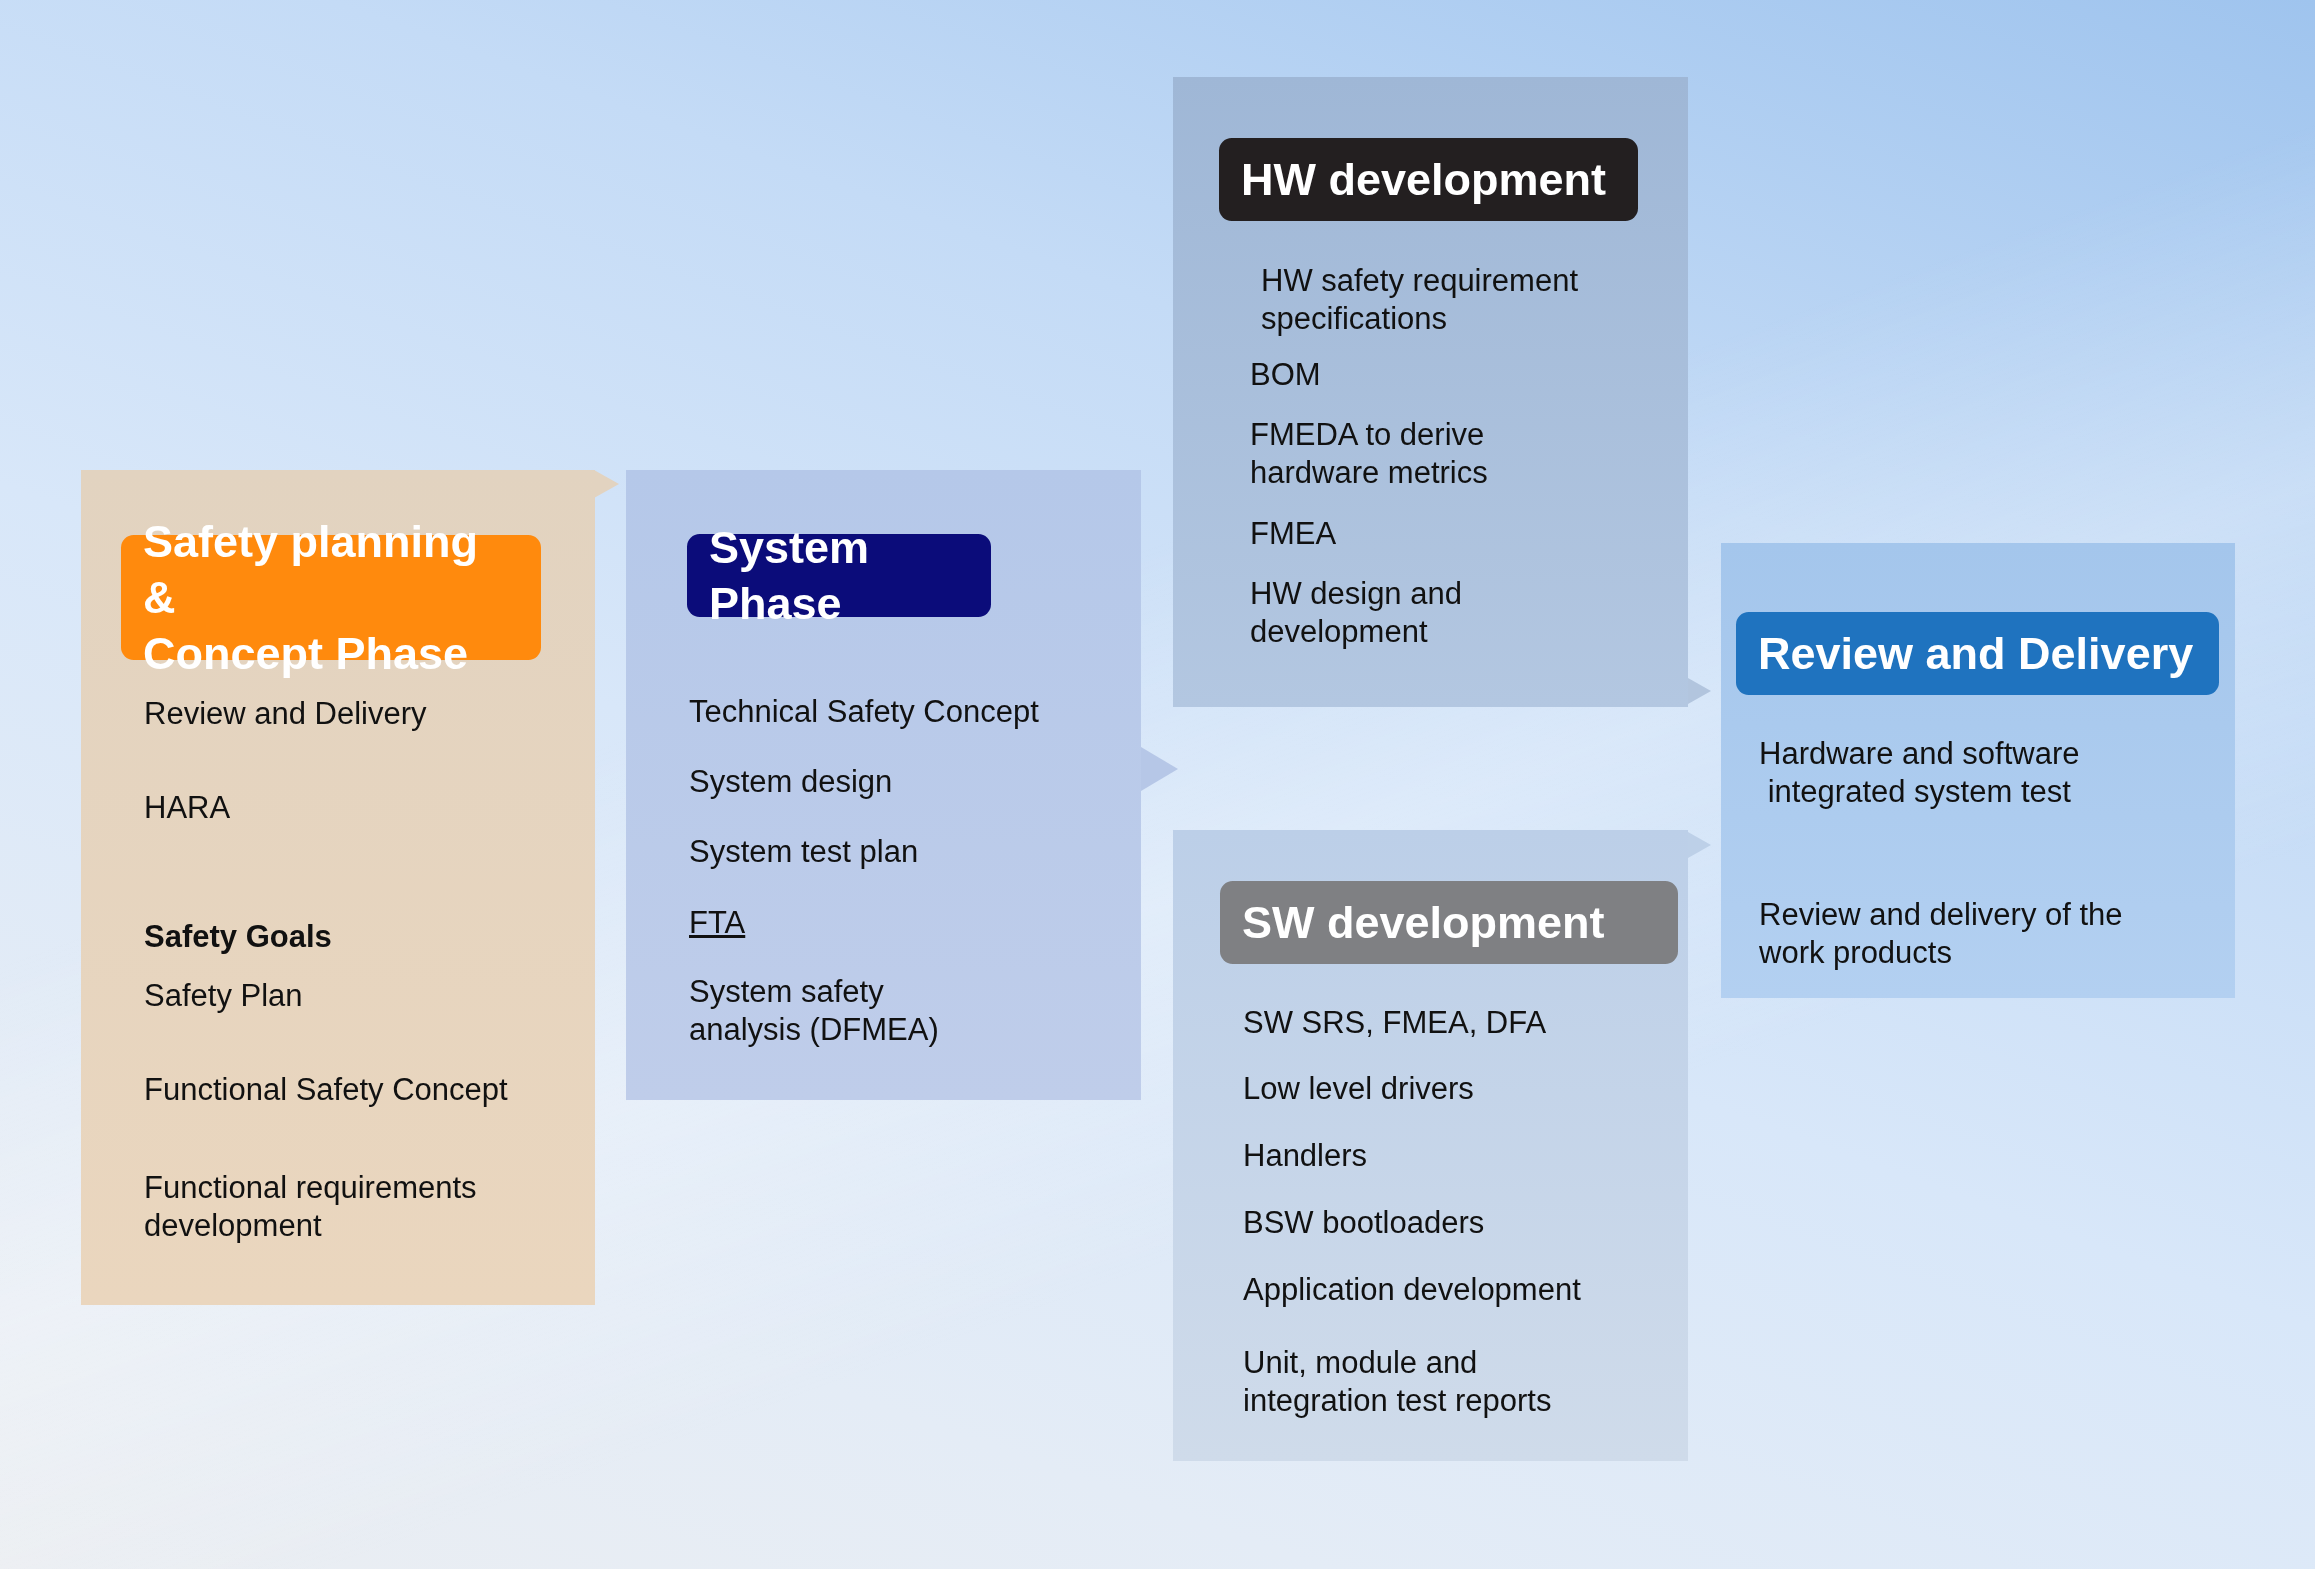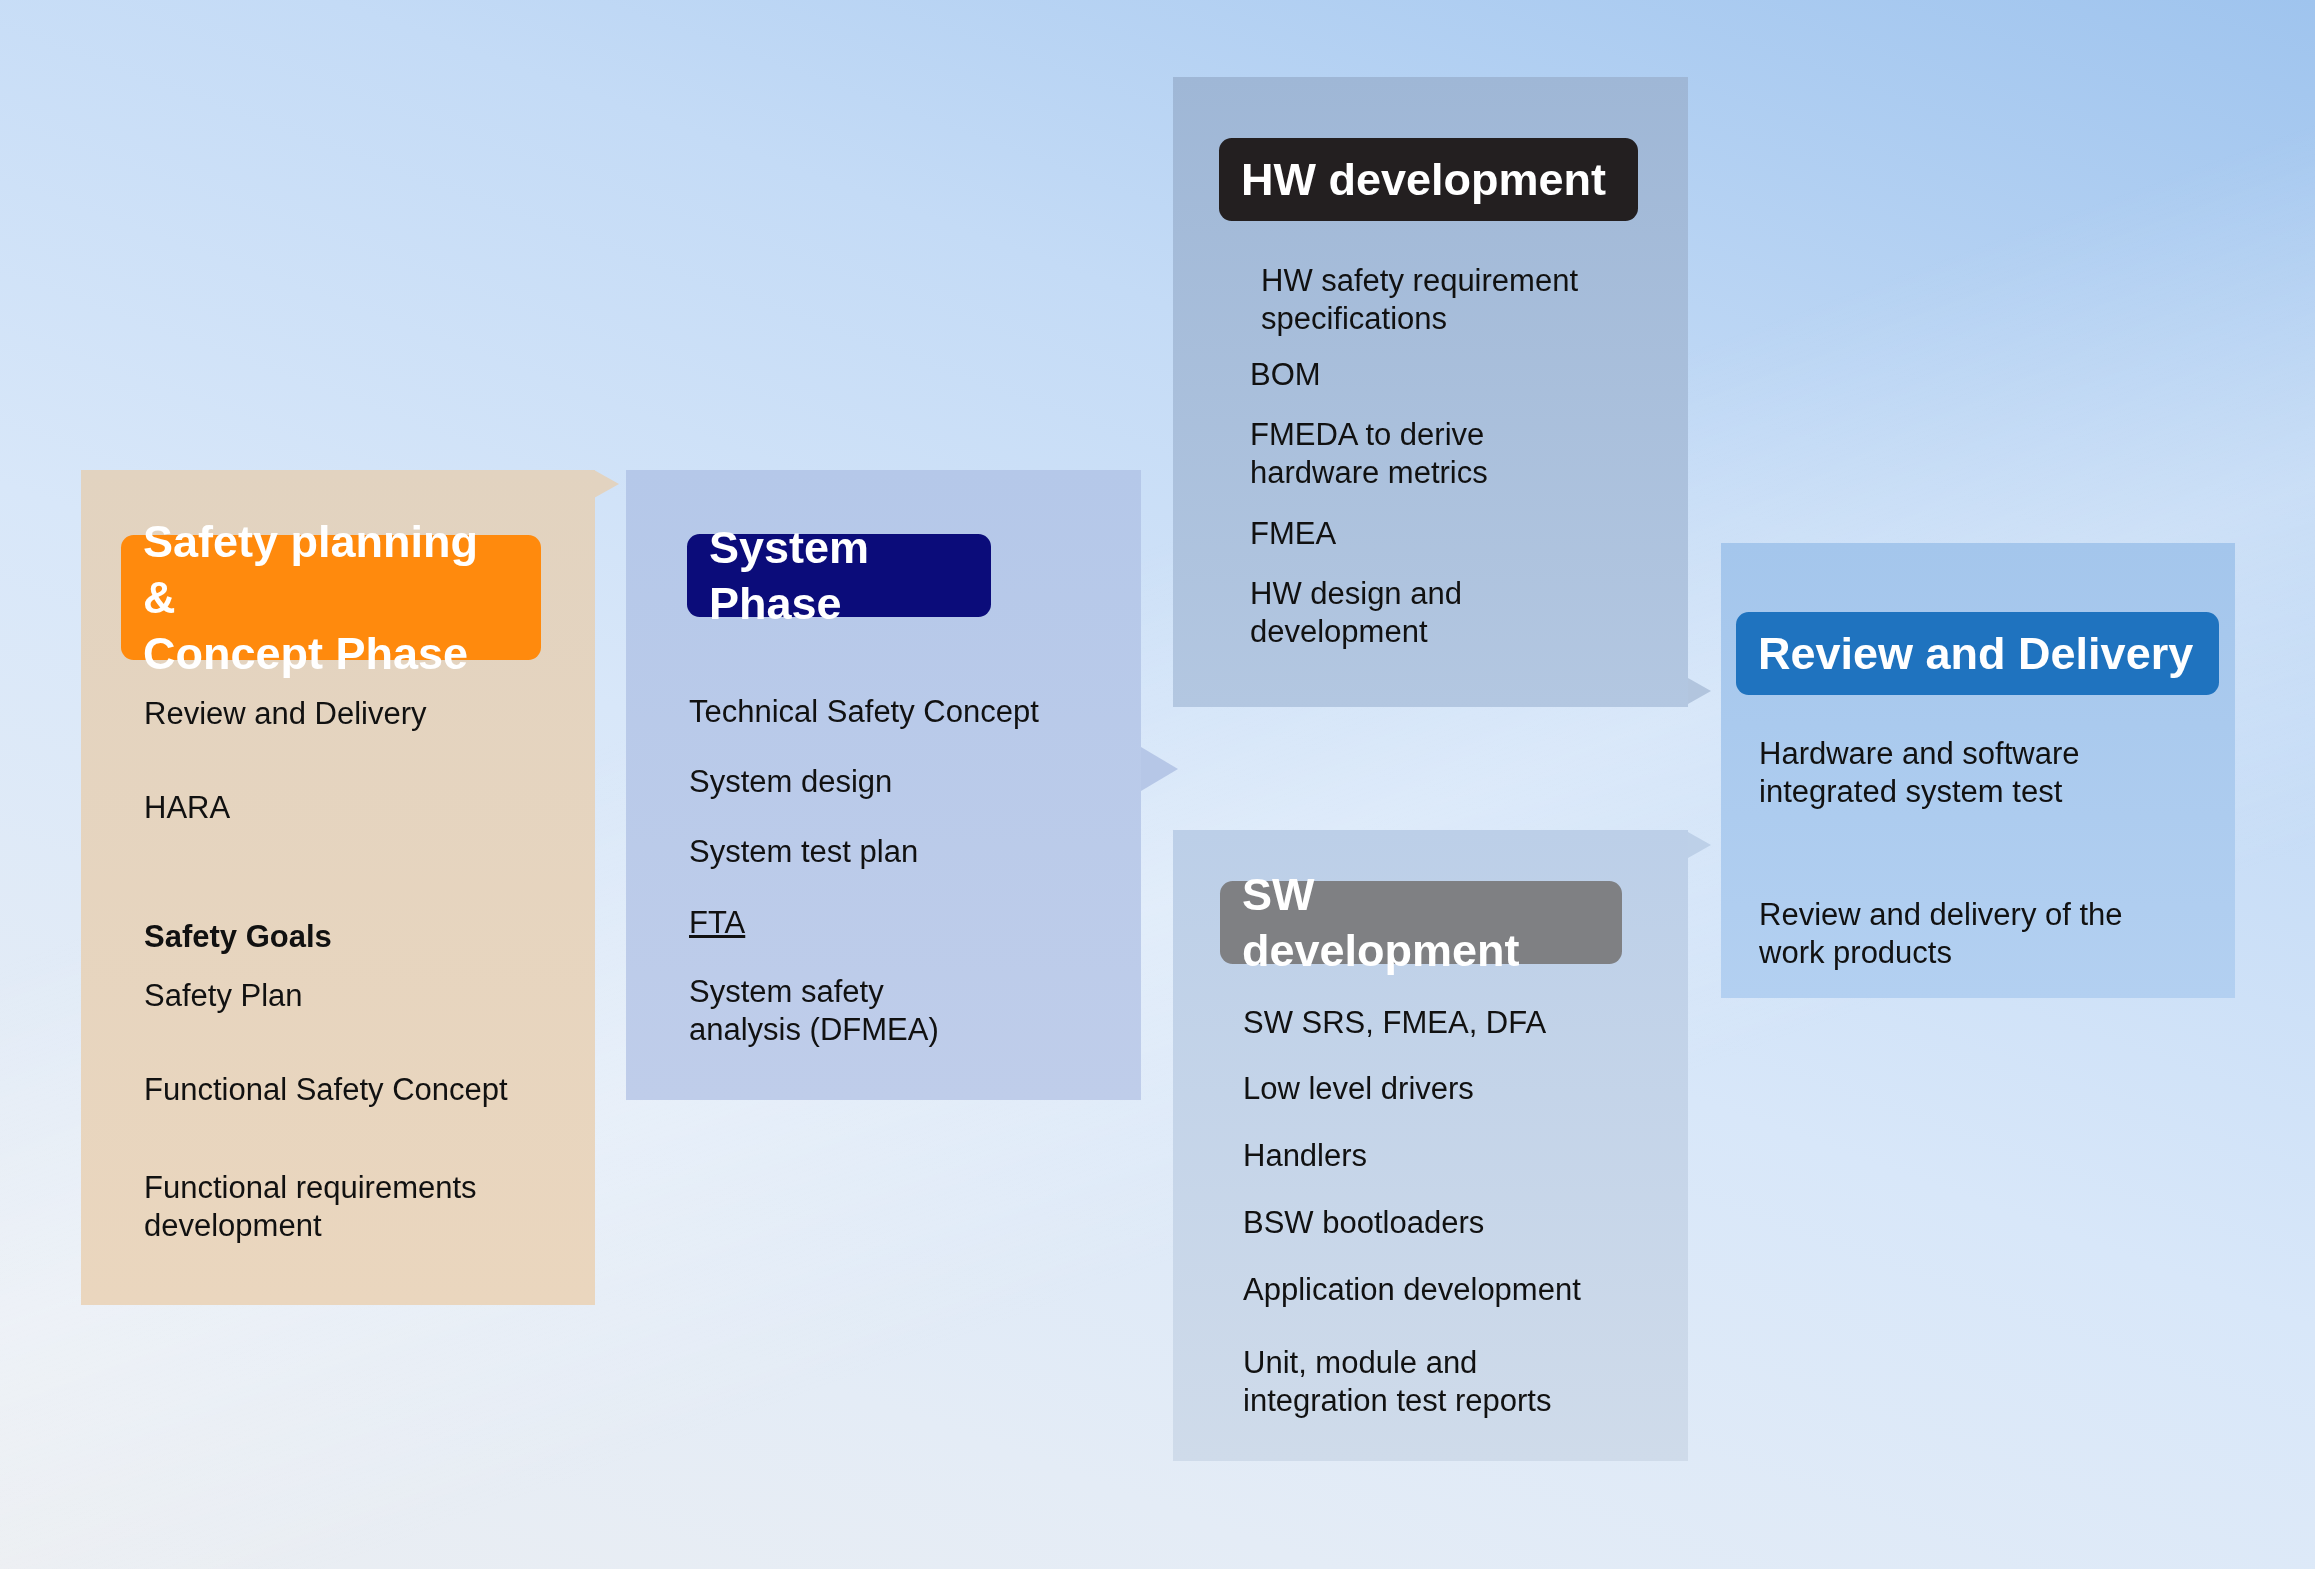--- a/index.html
+++ b/index.html
@@ -37,21 +37,21 @@
   
   #b-hw { left: 1173px; top: 77px; width: 515px; height: 630px;
     background: linear-gradient(180deg, #9fb7d6 0%, #b3c7e1 100%); }
   #a-hw { left: 1688px; top: 678px; border-width: 13.6px 0 13.6px 23.5px; border-left-color: #b2c5de; }
   #p-hw { left: 1219px; top: 138px; width: 419px; height: 83px; background: #231f20; }
 
   
   #b-sw { left: 1173px; top: 830px; width: 515px; height: 631px;
     background: linear-gradient(180deg, #bccfe8 0%, #cfdbea 100%); }
   #a-sw { left: 1688px; top: 832px; border-width: 13.6px 0 13.6px 23.5px; border-left-color: #bdd0e8; }
-  #p-sw { left: 1220px; top: 881px; width: 402px; height: 83px; background: #7f8083; justify-content: flex-end; }
+  #p-sw { left: 1220px; top: 881px; width: 458px; height: 83px; background: #7f8083; }
 
   
   #b-review { left: 1721px; top: 543px; width: 514px; height: 455px;
     background: linear-gradient(180deg, #a4c6ec 0%, #b3d0f1 100%); }
   #p-review { left: 1736px; top: 612px; width: 483px; height: 83px; background: #1f73bf; }
 </style>
 </head>
 <body>
 
 <div class="block" id="b-safety"></div>
@@ -104,17 +104,17 @@
 <div class="item" style="left:1243px; top:1137px;">Handlers</div>
 <div class="item" style="left:1243px; top:1204px;">BSW bootloaders</div>
 <div class="item" style="left:1243px; top:1271px;">Application development</div>
 <div class="item" style="left:1243px; top:1344px;">Unit, module and
 integration test reports</div>
 
 <div class="block" id="b-review"></div>
 <div class="pill" id="p-review">
   <span>Review and Delivery</span>
 </div>
-<div class="item" style="left:1759px; top:735px;">Hardware and software
+<div class="item" style="left:1759px; top:735px;text-align:center;">Hardware and software
 integrated system test</div>
 <div class="item" style="left:1759px; top:863px;margin-top:33px;">Review and delivery of the
 work products</div>
 
 
 </body></html>

